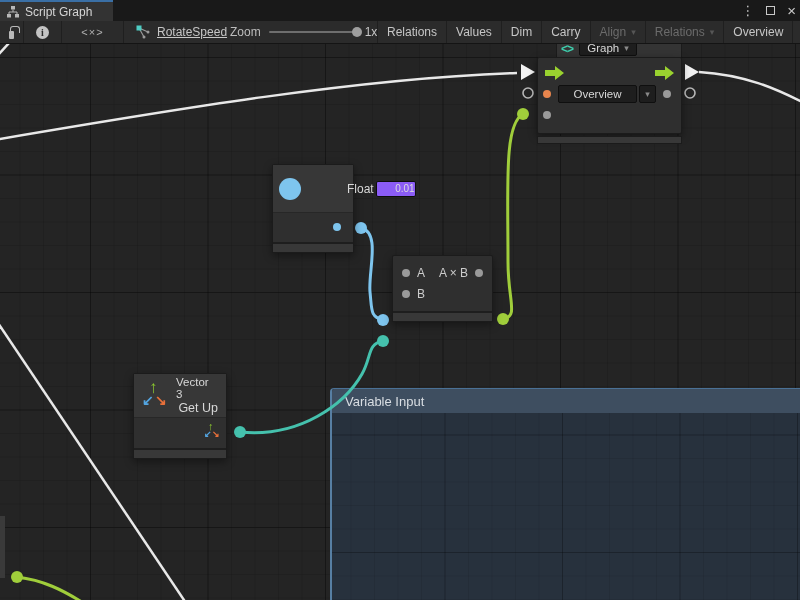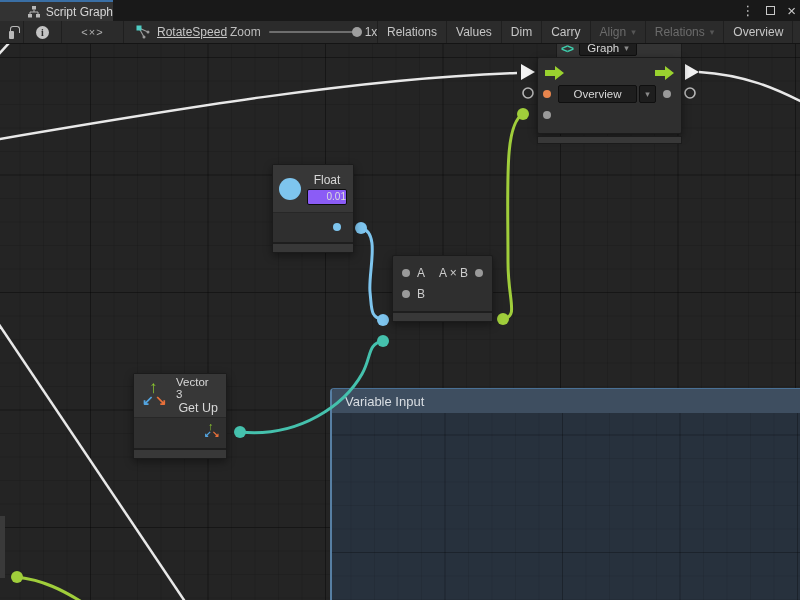--- a/index.html
+++ b/index.html
@@ -2,22 +2,22 @@
 <html><head>
 <meta charset="utf-8">
 <style>
   * { margin:0; padding:0; box-sizing:border-box; }
   html,body { width:800px; height:600px; overflow:hidden; background:#191919;
     font-family:"Liberation Sans", sans-serif; -webkit-font-smoothing:antialiased; }
 
   
   .tabbar { position:absolute; left:0; top:0; width:800px; height:21px; background:#191919; }
   .tab { position:absolute; left:0; top:0; width:113px; height:21px; background:#333333;
-    border-top:2px solid #3a6fa5; display:flex; align-items:center; gap:6px; padding-left:23px;
-    color:#d6d6d6; font-size:12px;justify-content:flex-end; }
+    border-top:2px solid #3a6fa5; display:flex; align-items:center; gap:6px; padding-left:7px;
+    color:#d6d6d6; font-size:12px; }
   .winctl { position:absolute; right:4px; top:0; height:21px; display:flex; align-items:center; gap:12px; color:#c9c9c9; }
   .winctl .kebab { font-size:13px; letter-spacing:0; }
   .winctl .maxbox { width:9px; height:9px; border:1.5px solid #c9c9c9; }
   .winctl .closex { font-size:15px; line-height:10px; }
 
   
   .toolbar { position:absolute; left:0; top:21px; width:800px; height:23px; background:#2b2b2b;
     border-bottom:1px solid #141414; color:#c6c6c6; font-size:12px; }
   .toolbar .grp { position:absolute; top:0; height:22px; display:flex; align-items:center; }
   .tbtn { height:22px; display:flex; align-items:center; padding:0 9px; border-right:1px solid #1f1f1f; white-space:nowrap; }
@@ -232,21 +232,21 @@
       <span class="caret" style="margin:0;">▾</span>
     </span>
     <span class="pdot" style="position:absolute; left:125px; top:32px;"></span>
     <span class="pdot" style="position:absolute; left:5px; top:53px;"></span>
   </div>
   <div class="gn-foot"></div>
 
   <div class="node" style="left:272px; top:120px; width:82px;">
     <div class="nhead" style="height:48px; padding:0 6px; gap:6px;">
       <span style="width:22px; height:22px; border-radius:50%; background:#7ec5ee; flex:none;"></span>
-      <span style="display:flex; flex-direction:column; align-items:center; gap:2px;">
+      <span style="display:flex; flex-direction:row; align-items:center; gap:2px;margin-left:40px;">
         <span>Float</span>
         <span class="valuebox" style="width:40px; height:16px; line-height:14px;">0.01</span>
       </span>
     </div>
     <div style="position:relative; height:29px;">
       <span class="pdot blue" style="position:absolute; right:12px; top:10px;"></span>
     </div>
     <div class="nfoot" style="height:10px;"></div>
   </div>
 

